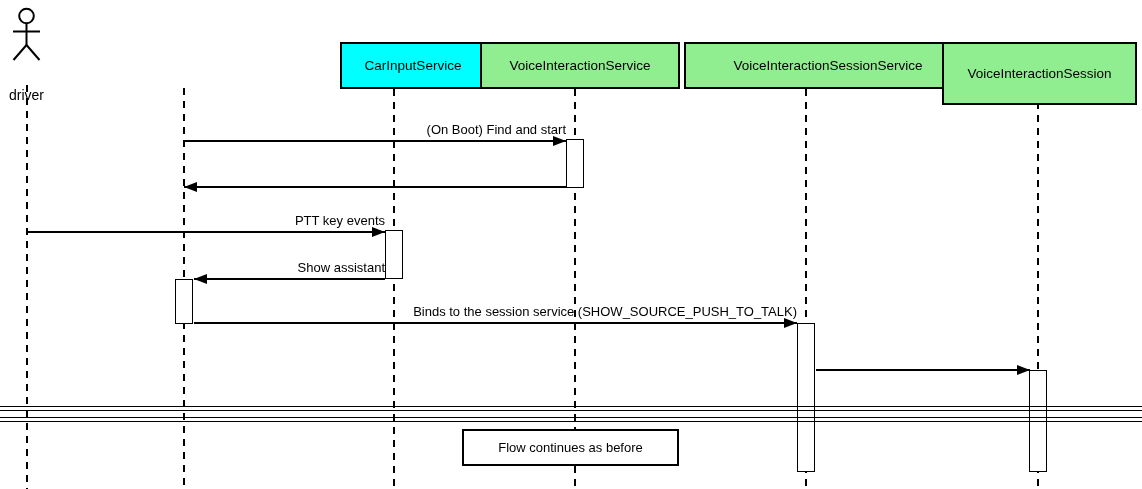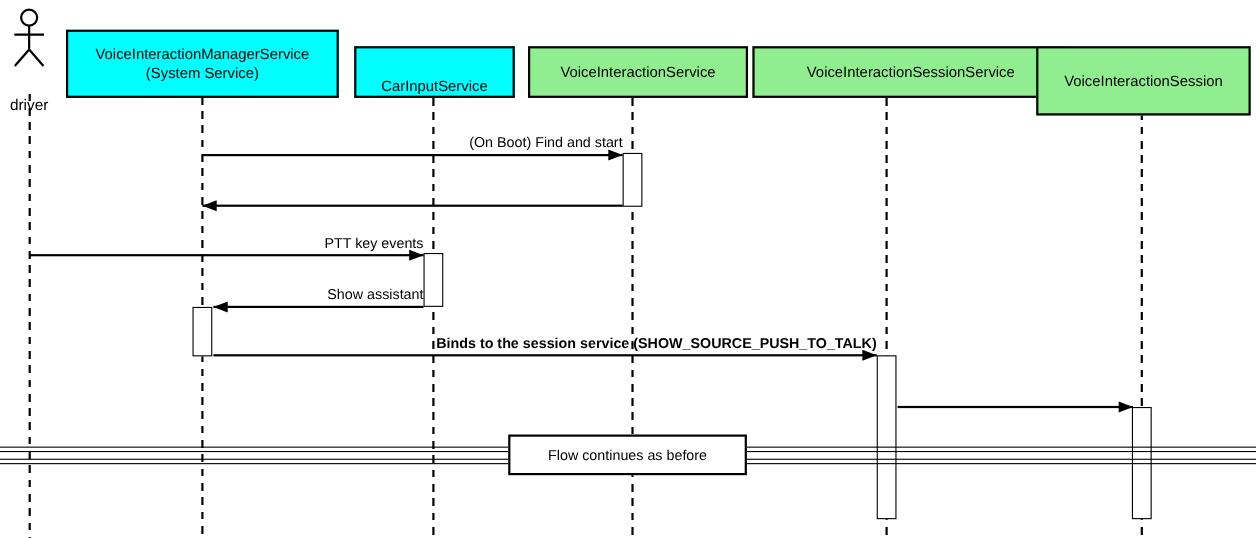--- a/index.html
+++ b/index.html
@@ -84,20 +84,21 @@
     position: absolute;
     box-sizing: border-box;
     background: #ffffff;
     border: 2px solid #000;
     display: flex;
     align-items: center;
     justify-content: center;
     font-size: 13px;
     color: #000;
     z-index: 20;
+    margin-top: 34px;
   }
   .actor-label {
     position: absolute;
     font-size: 14px;
     color: #000;
     text-align: center;
     line-height: 16px;
     z-index: 30;
     margin-top: 21px;
   }
@@ -129,38 +130,34 @@
   <div class="arrow-left" style="left:184px; top:181.5px;"></div>
 
   <div class="msg-label" style="left:27px; width:358px; top:213px;">PTT key events</div>
   <div class="msg-line" style="left:27px; top:231px; width:358px;"></div>
   <div class="arrow-right" style="left:372px; top:226.5px;"></div>
 
   <div class="msg-label" style="left:194px; width:191px; top:260px;">Show assistant</div>
   <div class="msg-line" style="left:194px; top:278px; width:191px;"></div>
   <div class="arrow-left" style="left:194px; top:273.5px;"></div>
 
-  <div class="msg-label" style="left:194px; width:603px; top:304px;font-weight:bold;">Binds to the session service (SHOW_SOURCE_PUSH_TO_TALK)</div>
+  <div class="msg-label" style="left:194px; width:603px; top:304px;">Binds to the session service (SHOW_SOURCE_PUSH_TO_TALK)</div>
   <div class="msg-line" style="left:194px; top:322px; width:603px;"></div>
   <div class="arrow-right" style="left:784px; top:317.5px;"></div>
 
   <div class="msg-line" style="left:816px; top:369px; width:214px;"></div>
   <div class="arrow-right" style="left:1017px; top:364.5px;"></div>
 
   <div class="divider-line" style="top:406px;"></div>
   <div class="divider-line" style="top:417px;"></div>
   <div class="divider-box" style="left:462px; top:395px; width:217px; height:37px;">
     <span>Flow continues as before</span>
   </div>
 
-  <div class="pbox" style="left: 60px; top: 27px; width: 248px; height: 62px; background: rgb(0, 255, 255);">
-    <span>VoiceInteractionManagerService</span>
-    <span>(System Service)</span>
-  </div>
-  <div class="pbox" style="left: 322px; top: 42px; width: 146px; height: 47px; background: rgb(0, 255, 255); justify-content: flex-end;">
+  <div class="pbox" style="left: 340px; top: 42px; width: 146px; height: 47px; background: rgb(0, 255, 255);">
     <span>CarInputService</span>
   </div>
   <div class="pbox" style="left: 480px; top: 42px; width: 200px; height: 47px; background: rgb(144, 238, 144);">
     <span>VoiceInteractionService</span>
   </div>
   <div class="pbox" style="left: 684px; top: 42px; width: 288px; height: 47px; background: rgb(144, 238, 144);">
     <span>VoiceInteractionSessionService</span>
   </div>
   <div class="pbox" style="left: 942px; top: 42px; width: 195px; height: 63px; background: rgb(144, 238, 144);">
     <span>VoiceInteractionSession</span>

